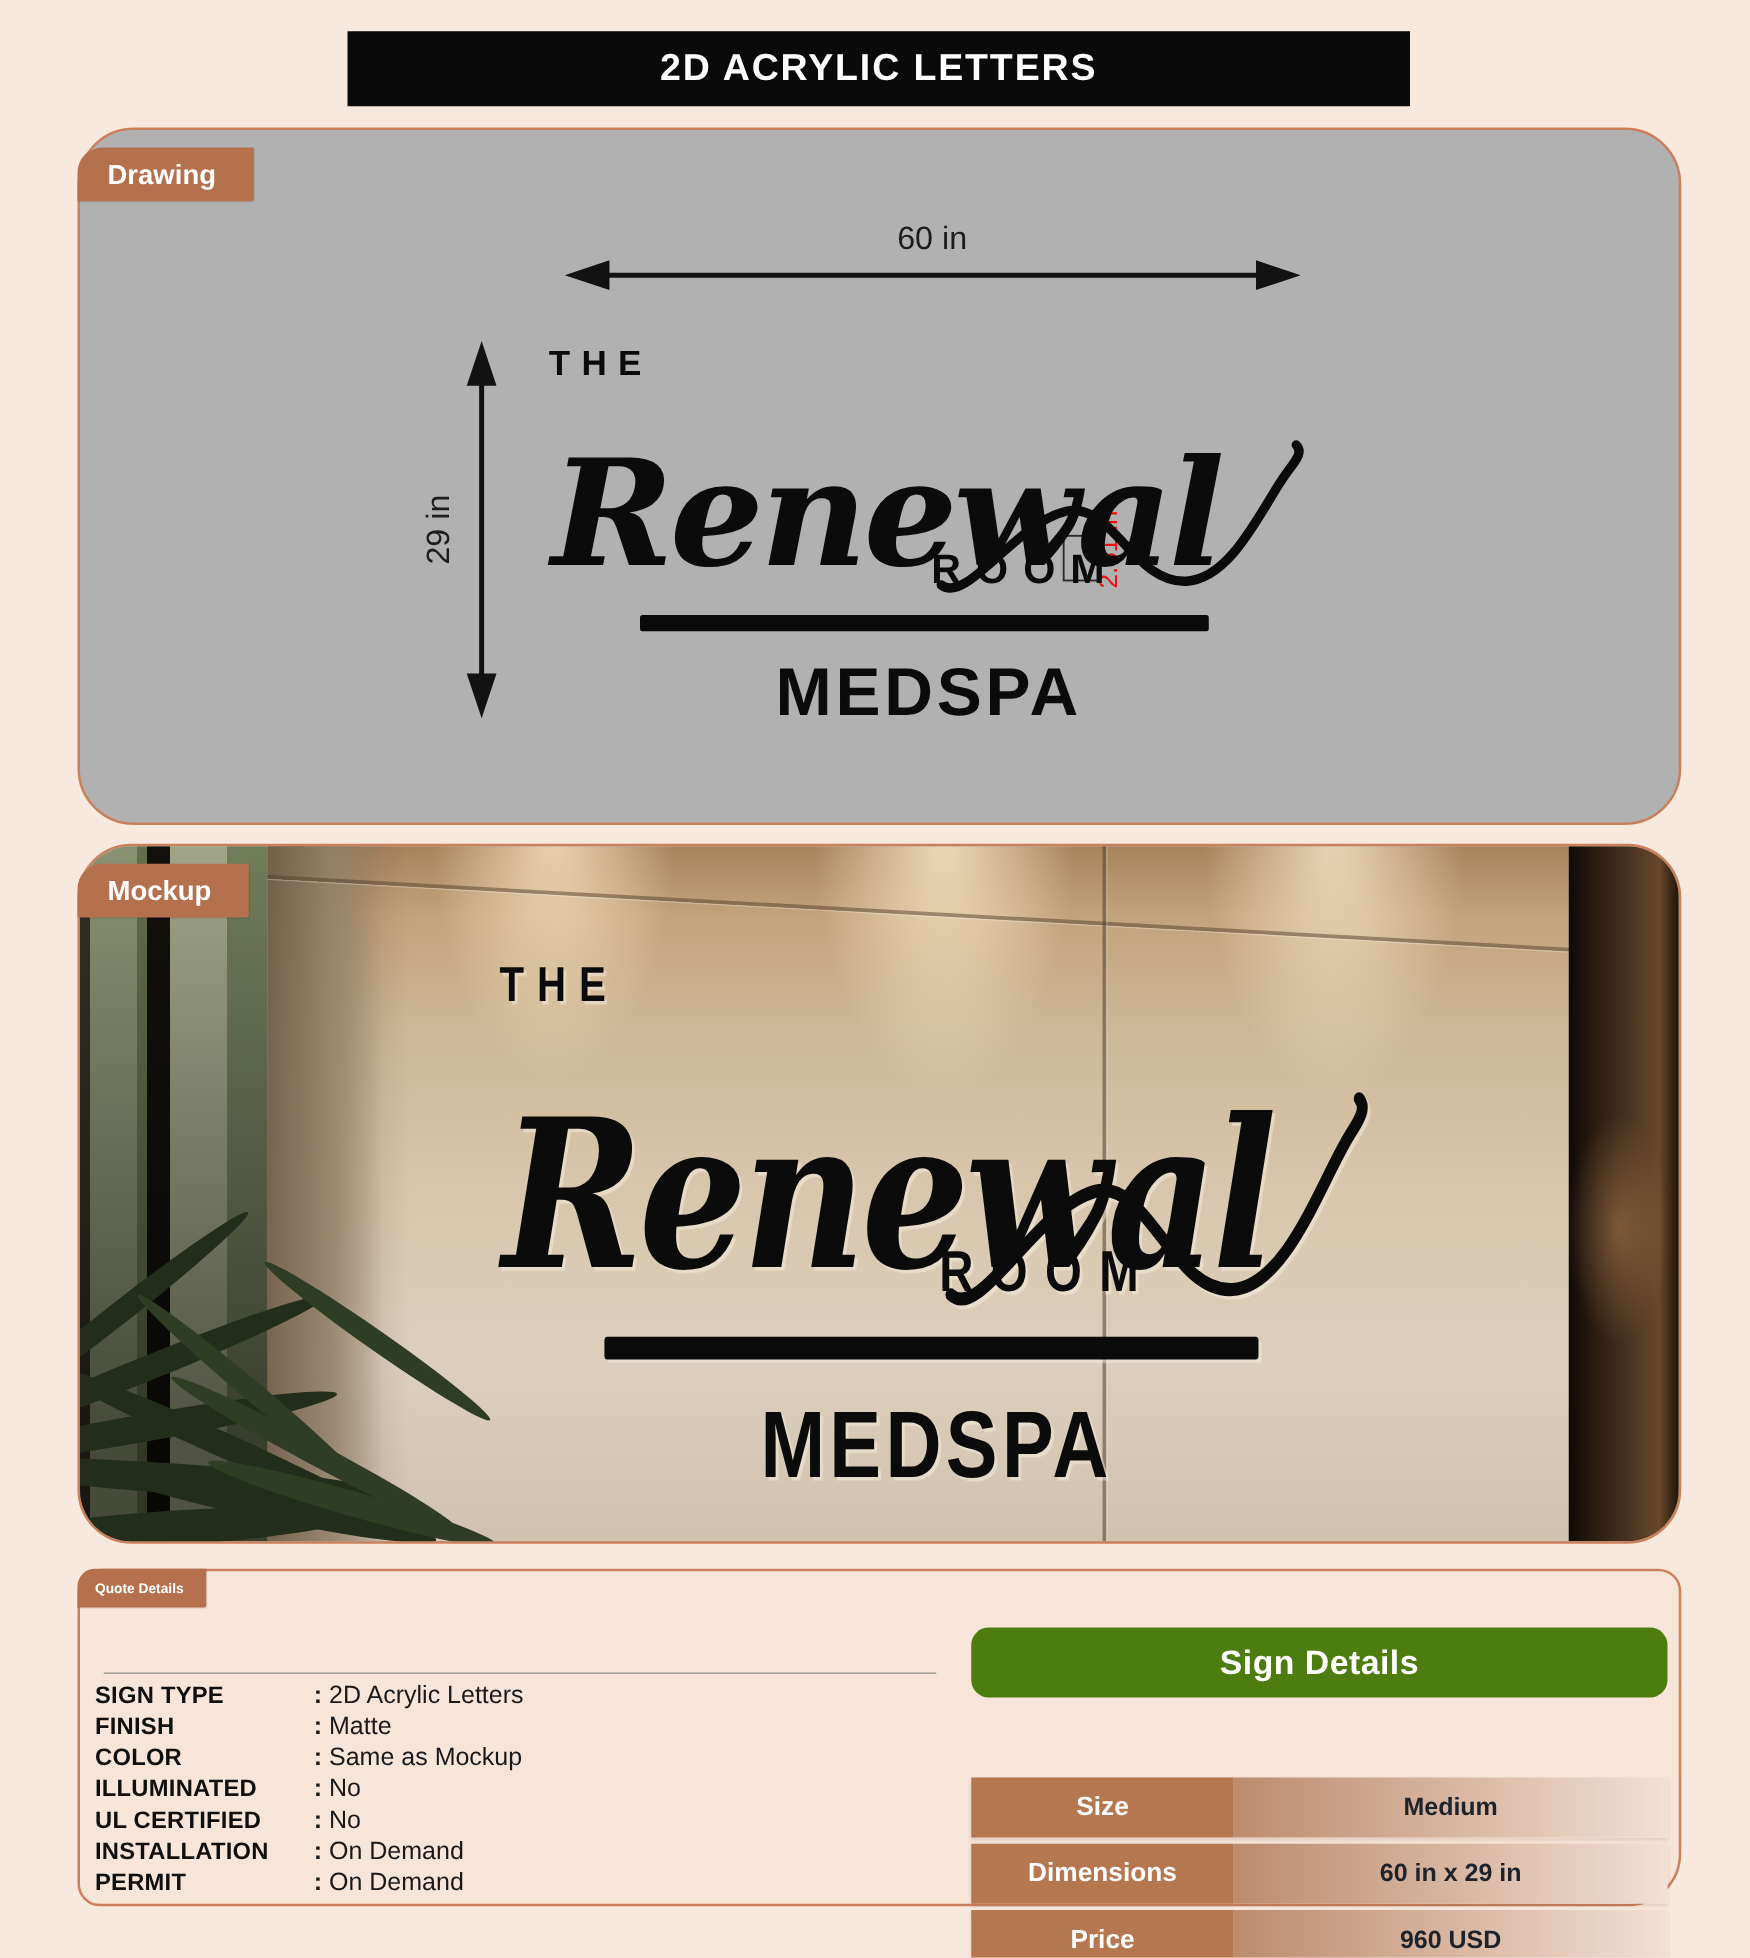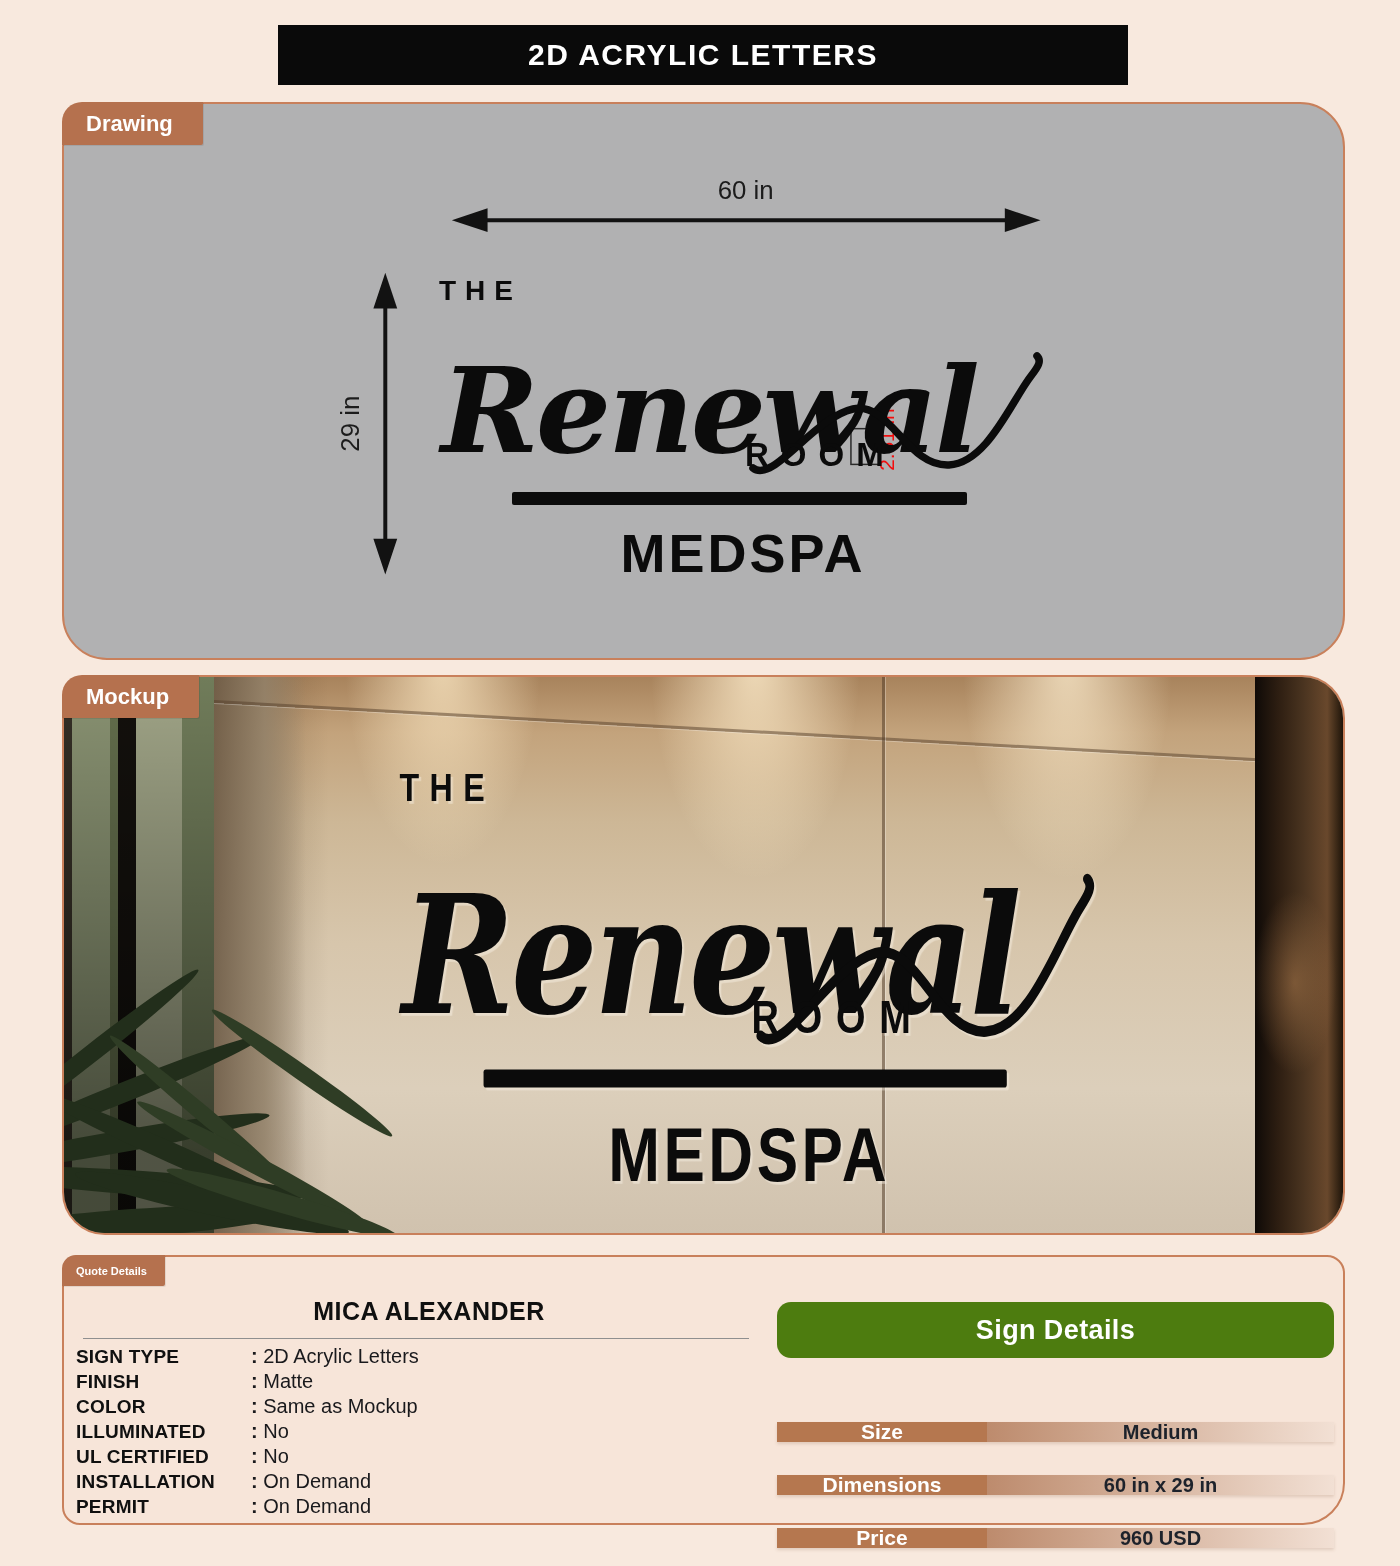--- a/index.html
+++ b/index.html
@@ -23,21 +23,21 @@
   }
   .panel-drawing{top:102px;height:558px;background:#b1b1b2;border-radius:45px;}
   .panel-mockup{top:675px;height:560px;background:#c9b8a0;border-radius:43px;}
   .panel-quote{top:1255px;height:270px;background:#f7e5d9;border-radius:18px 18px 42px 18px;}
   .tab{
     position:absolute;left:-2px;top:-2px;
     background:#b5714e;color:#fff;font-weight:800;
     display:flex;align-items:center;z-index:30;
     box-shadow:1px 1px 0 rgba(0,0,0,.08);
   }
-  .tab-lg{height:43px;padding:0 30px 0 24px;font-size:22px;border-radius:20px 0 2px 0;}
+  .tab-lg{height:43px;padding:0 30px 0 24px;font-size:22px;border-radius:20px 0 2px 0;margin-top:16px;}
   .tab-sm{height:31px;padding:0 18px 0 14px;font-size:11px;border-radius:14px 0 2px 0;}
   
   .logo{position:absolute;overflow:visible;}
   .lg-the{font-family:"Liberation Sans",sans-serif;font-weight:800;font-size:28px;letter-spacing:9px;fill:#0b0b0b;}
   .lg-script{font-family:"DejaVu Serif","Liberation Serif",serif;font-style:italic;font-weight:700;font-size:118px;letter-spacing:-3px;fill:#0b0b0b;}
   .lg-swash{fill:none;stroke:#0b0b0b;stroke-width:7.5;stroke-linecap:round;}
   .lg-room{font-family:"Liberation Sans",sans-serif;font-weight:800;font-size:33px;letter-spacing:12px;fill:#0b0b0b;}
   .lg-divider{fill:#0b0b0b;}
   .lg-medspa{font-family:"Liberation Sans",sans-serif;font-weight:800;font-size:54px;letter-spacing:3px;fill:#0b0b0b;}
   .logo-drawing{left:311px;top:162px;width:680px;height:312px;}
@@ -81,21 +81,21 @@
   .q-rule{position:absolute;left:19px;top:81px;width:666px;height:0;border-top:1.5px solid #8f8f8f;}
   .q-list{position:absolute;left:12px;top:88px;width:690px;}
   .qrow{display:grid;grid-template-columns:175px auto;height:25px;align-items:baseline;}
   .qlabel{font-size:19px;font-weight:800;color:#101010;letter-spacing:.2px;}
   .qval{font-size:20px;font-weight:400;color:#19191c;}
   .qval::before{content:": ";font-weight:800;}
   
   .sd{position:absolute;left:713px;top:45px;width:557px;}
   .sd-header{height:56px;background:#4d7c0f;border-radius:14px;color:#fff;
     display:flex;align-items:center;justify-content:center;font-size:27px;font-weight:800;letter-spacing:.4px;}
-  .sd-row{position:absolute;left:0;width:557px;height:20px;display:flex;box-shadow:0 2px 3px rgba(120,80,50,.18);}
+  .sd-row{position:absolute;left:0;width:557px;height:48px;display:flex;box-shadow:0 2px 3px rgba(120,80,50,.18);}
   .sd-row1{top:120px;} .sd-row2{top:173px;} .sd-row3{top:226px;}
   .sd-label{width:210px;background:#b5774f;color:#fff;font-weight:800;font-size:21px;
     display:flex;align-items:center;justify-content:center;}
   .sd-value{flex:1;background:linear-gradient(90deg,#bd8b6d,#f2e0d4);color:#1d222b;font-weight:800;font-size:20px;
     display:flex;align-items:center;justify-content:center;}
 </style>
 </head>
 <body>
 
 <div class="title-bar">2D ACRYLIC LETTERS</div>
@@ -173,21 +173,20 @@
   <div class="tab tab-lg">
     <span>Mockup</span>
   </div>
 </div>
 
 <div class="panel panel-quote">
   <div class="tab tab-sm">
     <span>Quote Details</span>
   </div>
 
-  <div class="q-name">MICA ALEXANDER</div>
   <div class="q-rule"></div>
 
   <div class="q-list">
     <div class="qrow">
       <span class="qlabel">SIGN TYPE</span>
       <span class="qval">2D Acrylic Letters</span>
     </div>
     <div class="qrow">
       <span class="qlabel">FINISH</span>
       <span class="qval">Matte</span>

